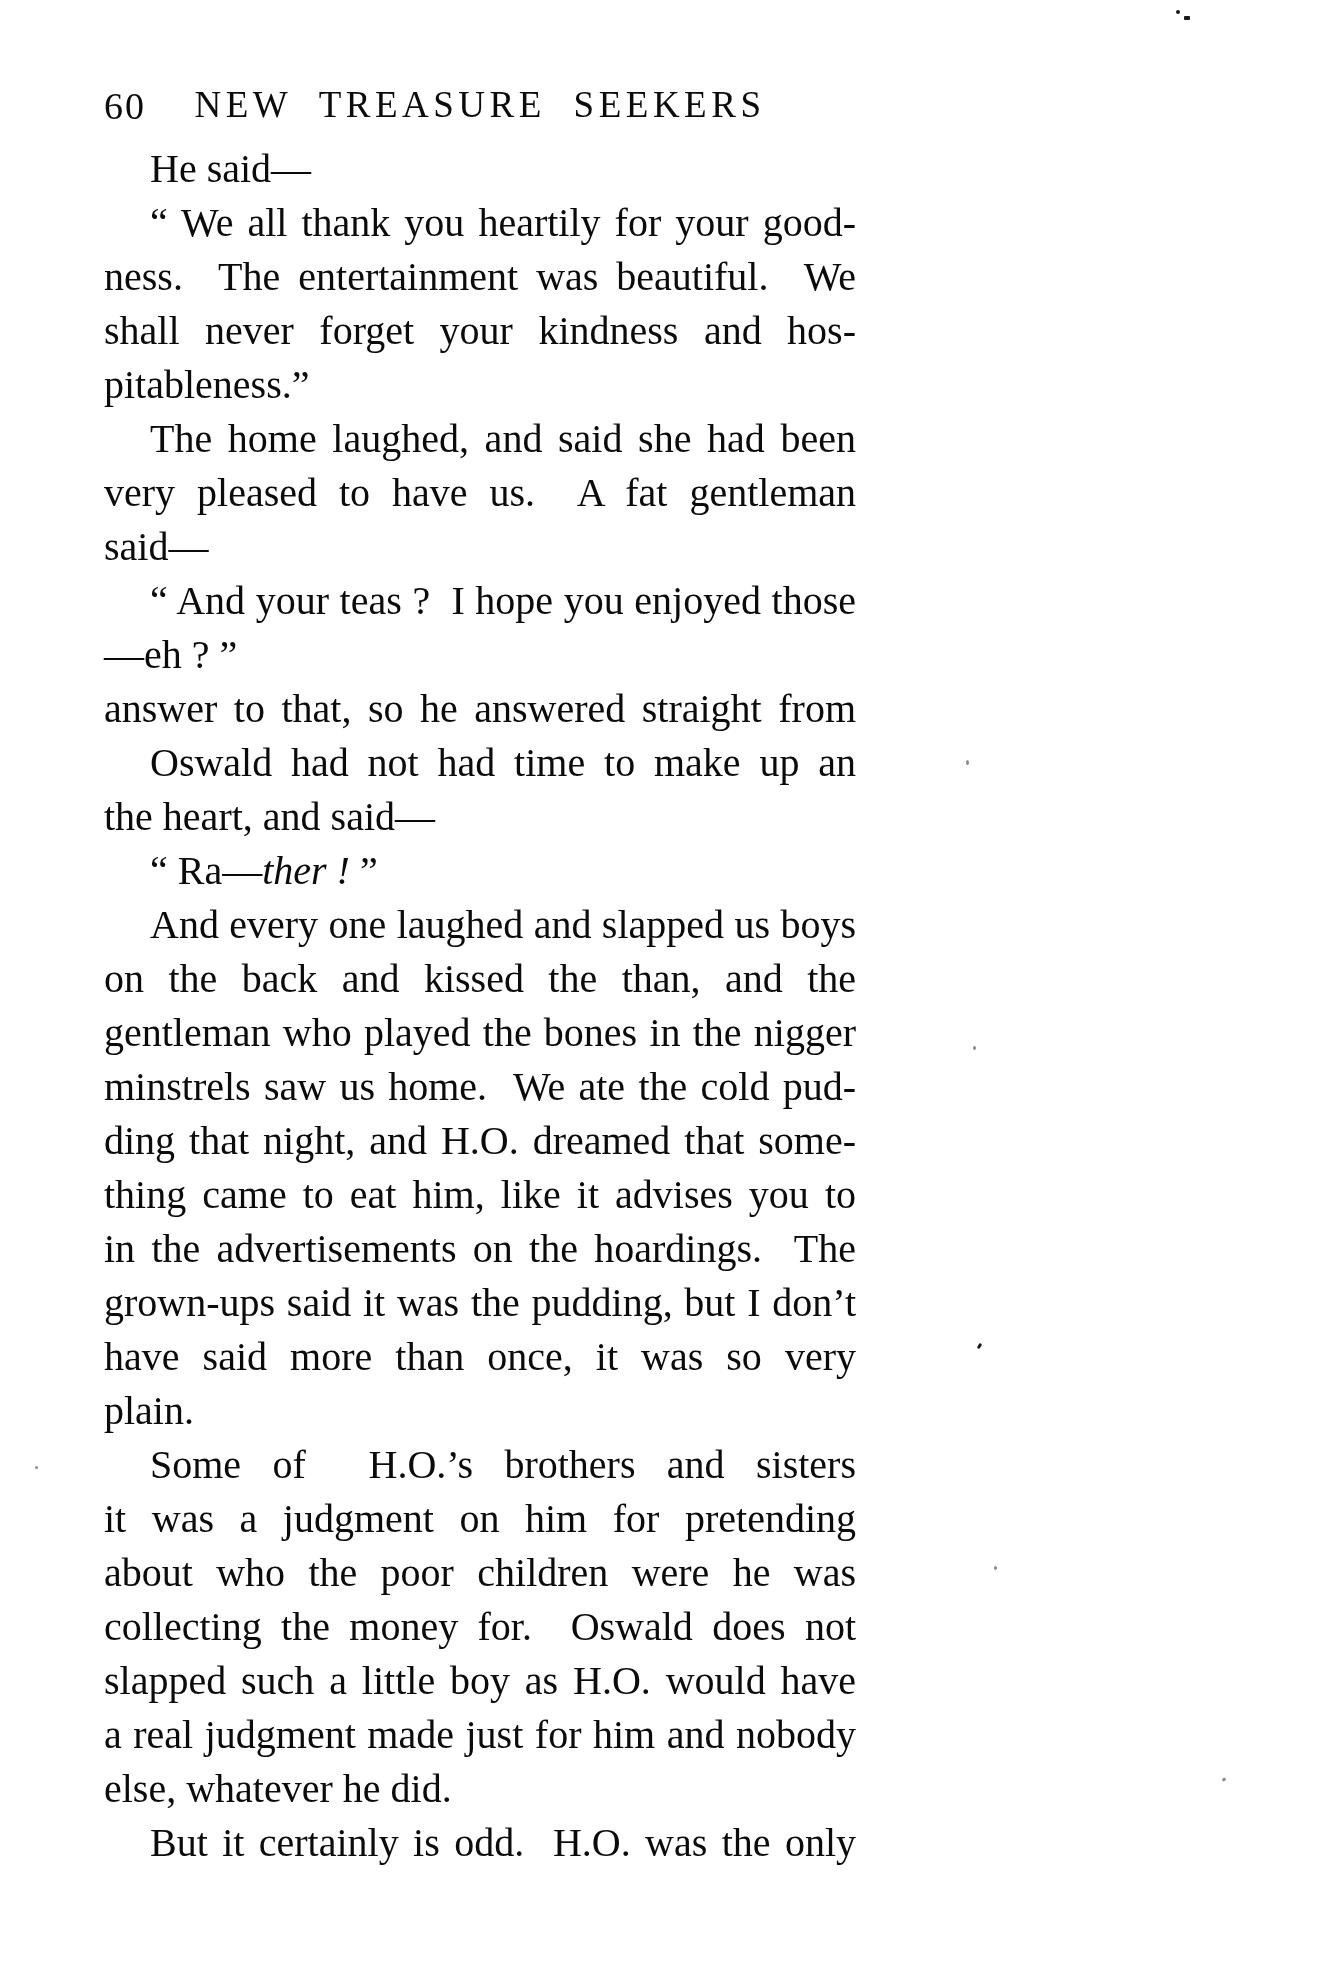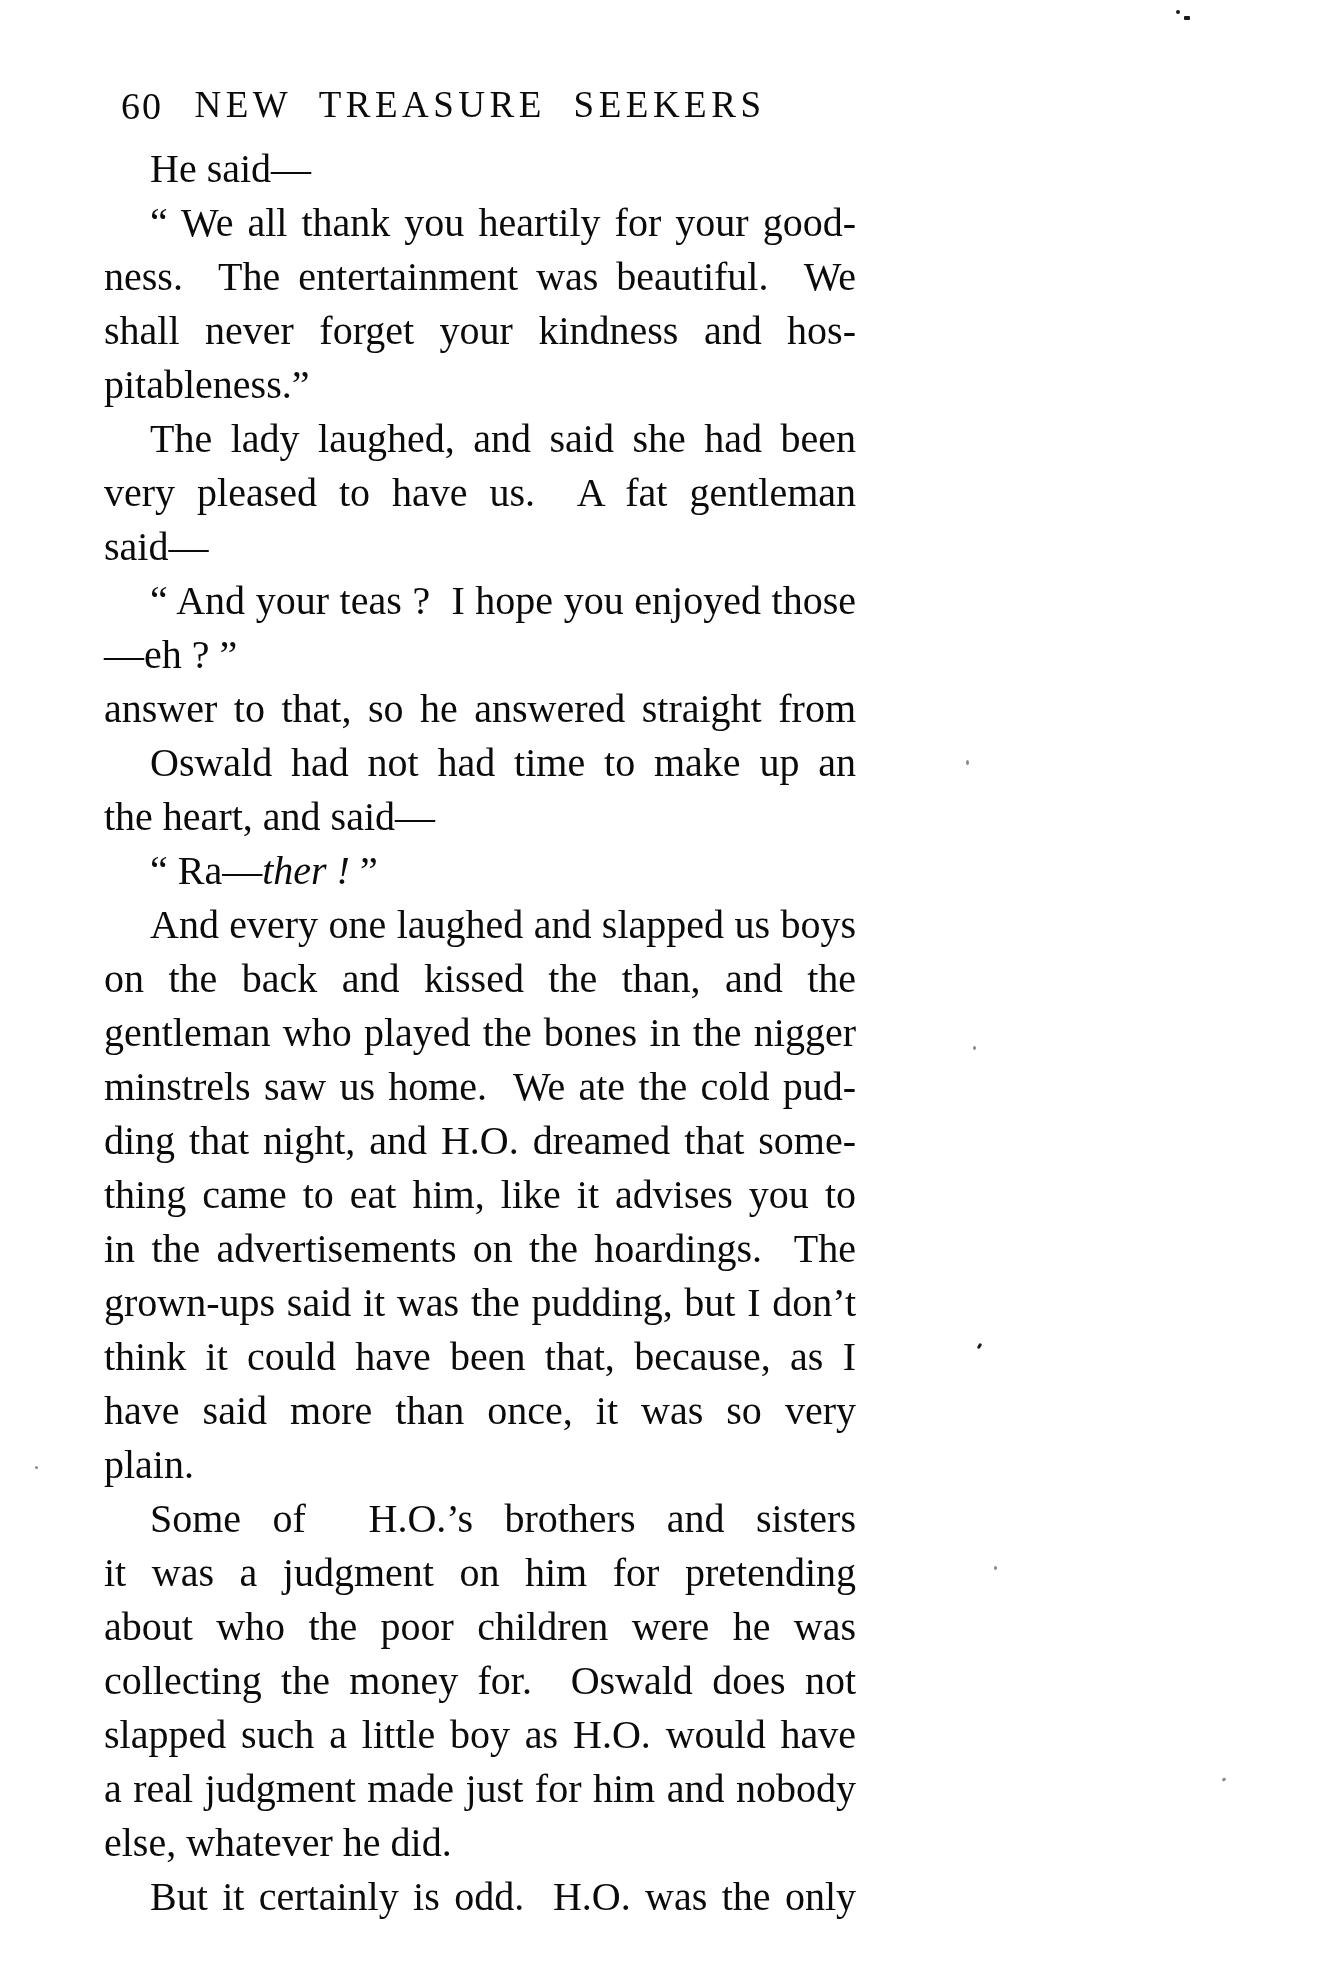--- a/index.html
+++ b/index.html
@@ -14,21 +14,21 @@
   }
   .header {
     position: absolute;
     left: 104px;
     top: 82px;
     width: 752px;
     height: 46px;
   }
   .pagenum {
     position: absolute;
-    left: 17px;
+    left: 0;
     top: 2px;
     font-size: 38px;
     letter-spacing: 2px;
     text-align: center;
   }
   .title {
     display: block;
     text-align: center;
     font-size: 37px;
     line-height: 46px;
@@ -73,38 +73,37 @@
     <span class="pagenum">60</span>
     <span class="title">NEW TREASURE SEEKERS</span>
   </div>
 
   <div class="text-block">
       <div class="line ind"><span>He said—</span></div>
       <div class="line j ind"><span>“ We all thank you heartily for your good-</span></div>
       <div class="line j"><span>ness.&nbsp; The entertainment was beautiful.&nbsp; We</span></div>
       <div class="line j"><span>shall never forget your kindness and hos-</span></div>
       <div class="line"><span>pitableness.”</span></div>
-      <div class="line j ind"><span>The lady laughed, and said she had been</span></div>
+      <div class="line j ind"><span>The home laughed, and said she had been</span></div>
       <div class="line j"><span>very pleased to have us.&nbsp; A fat gentleman</span></div>
       <div class="line"><span>said—</span></div>
       <div class="line j ind"><span>“ And your teas ?&nbsp; I hope you enjoyed those</span></div>
       <div class="line"><span>—eh ? ”</span></div>
       <div class="line j"><span>answer to that, so he answered straight from</span></div>
       <div class="line j ind"><span>Oswald had not had time to make up an</span></div>
       <div class="line"><span>the heart, and said—</span></div>
       <div class="line ind"><span>“ Ra—</span><span class="it">ther !</span><span> ”</span></div>
       <div class="line j ind"><span>And every one laughed and slapped us boys</span></div>
       <div class="line j"><span>on the back and kissed the than, and the</span></div>
       <div class="line j"><span>gentleman who played the bones in the nigger</span></div>
       <div class="line j"><span>minstrels saw us home.&nbsp; We ate the cold pud-</span></div>
       <div class="line j"><span>ding that night, and H.O. dreamed that some-</span></div>
       <div class="line j"><span>thing came to eat him, like it advises you to</span></div>
       <div class="line j"><span>in the advertisements on the hoardings.&nbsp; The</span></div>
       <div class="line j"><span>grown-ups said it was the pudding, but I don’t</span></div>
-      <div class="line j"><span>think it could have been that, because, as I</span></div>
       <div class="line j"><span>have said more than once, it was so very</span></div>
       <div class="line"><span>plain.</span></div>
       <div class="line j ind"><span>Some of&nbsp; H.O.’s brothers and sisters thought</span></div>
       <div class="line j"><span>it was a judgment on him for pretending</span></div>
       <div class="line j"><span>about who the poor children were he was</span></div>
       <div class="line j"><span>collecting the money for.&nbsp; Oswald does not</span></div>
       <div class="line j"><span>slapped such a little boy as H.O. would have</span></div>
       <div class="line j"><span>a real judgment made just for him and nobody</span></div>
       <div class="line"><span>else, whatever he did.</span></div>
       <div class="line j ind"><span>But it certainly is odd.&nbsp; H.O. was the only</span></div>

